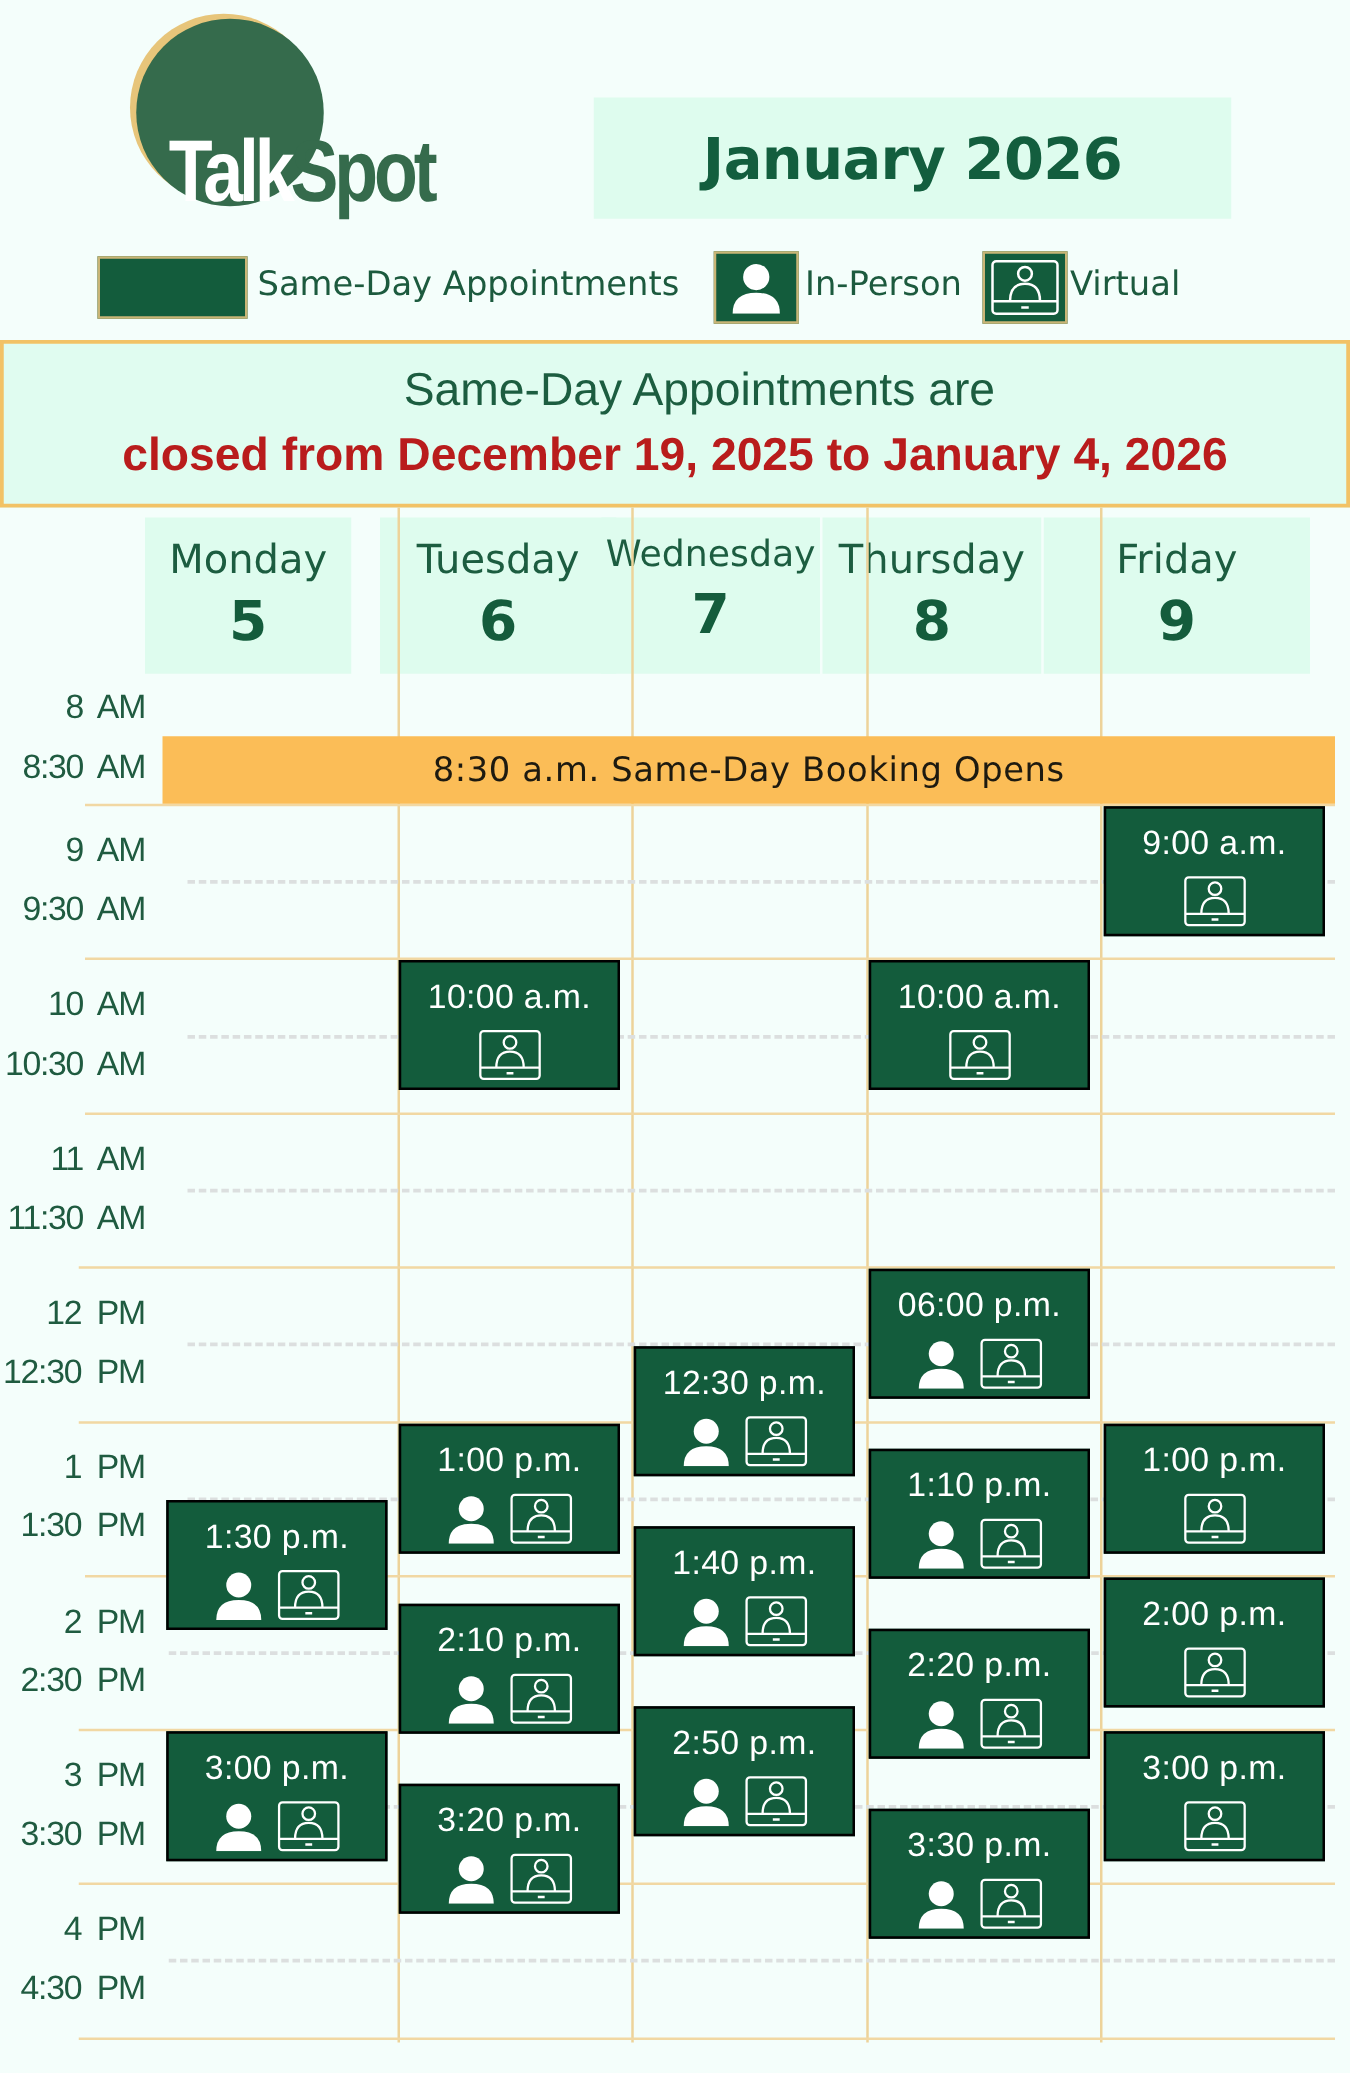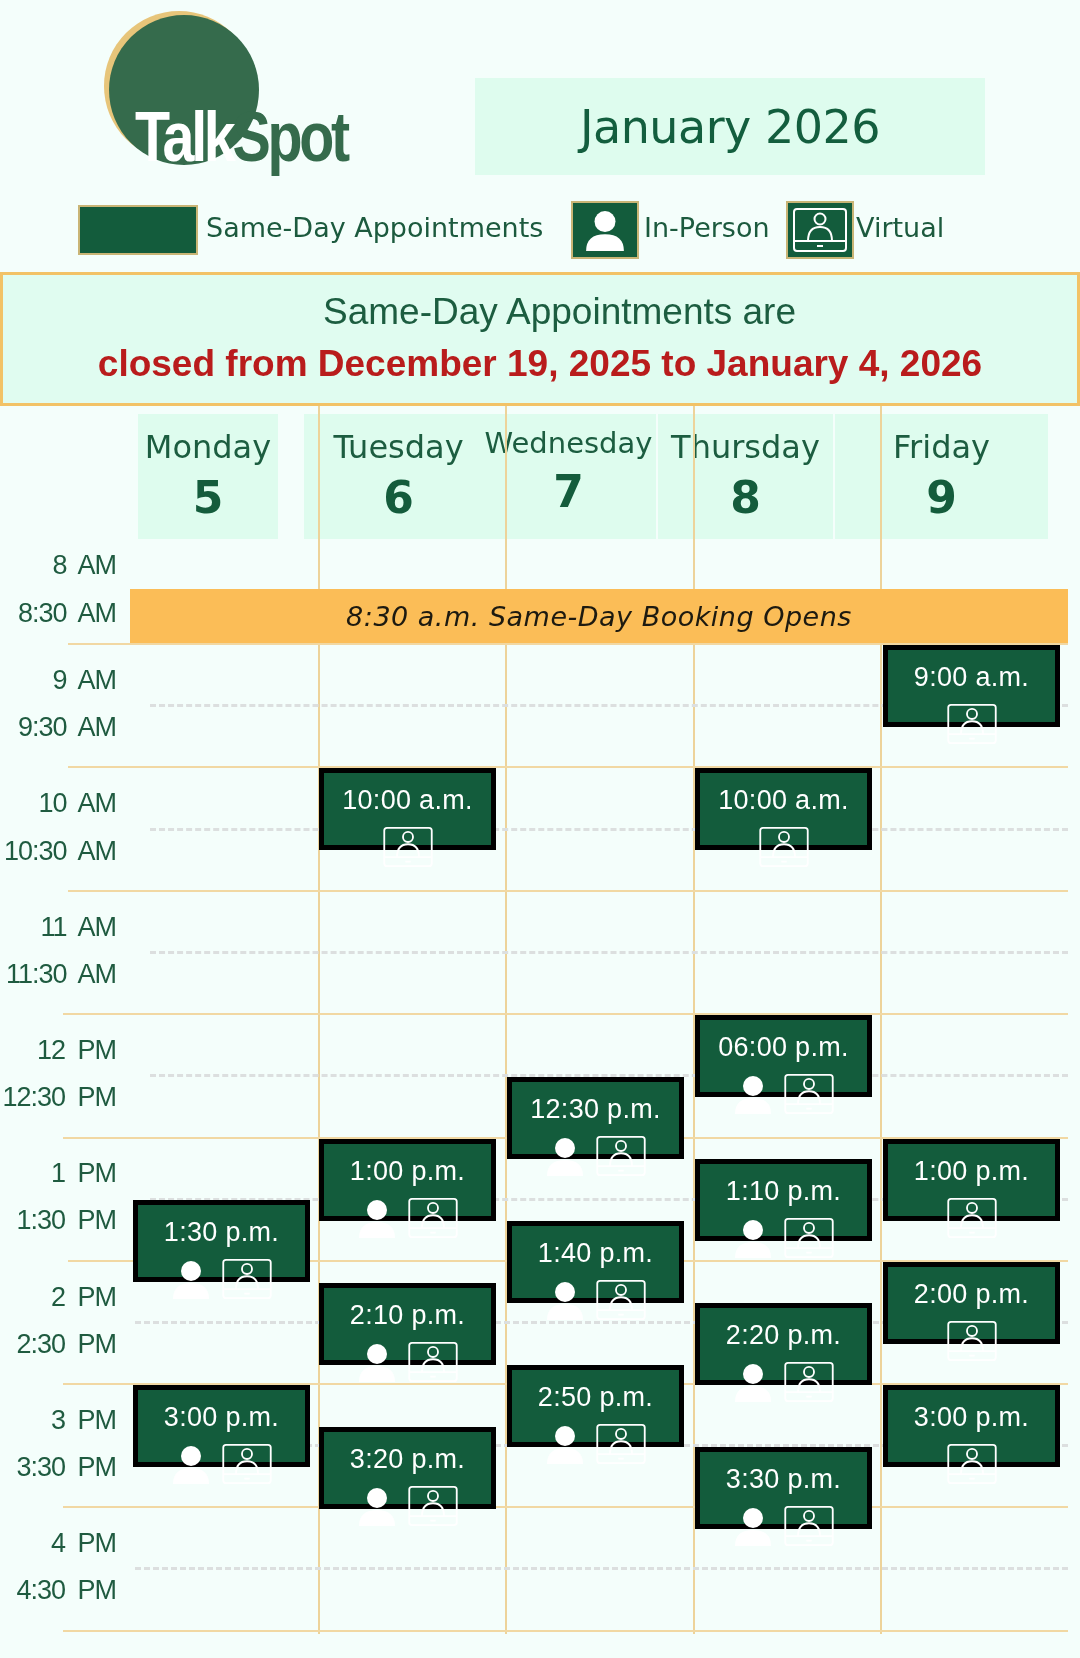--- a/index.html
+++ b/index.html
@@ -11,21 +11,21 @@
     .logo-circle { position: absolute; left: 4px; top: 0; width: 150px; height: 150px; border-radius: 50%;
       background: #356b4c; box-shadow: -5px -4px 0 0 #e7c57a; }
     .logo-text { position: absolute; left: 30px; top: 82px; font-family: "Liberation Sans", sans-serif;
       font-weight: bold; font-size: 70px; letter-spacing: -4px; transform: scaleX(0.82); transform-origin: left top; white-space: nowrap; }
     .logo-text .w { color: #ffffff; }
     .logo-text .g { color: #356b4c; }
 
     
     .month-box { position: absolute; left: 475px; top: 78px; width: 510px; height: 97px; background: #defcee;
       display: flex; align-items: center; justify-content: center; }
-    .month-title { font-family: "DejaVu Sans", sans-serif; font-weight: normal; font-size: 46px; color: #135e3e; letter-spacing: -0.5px; }
+    .month-title { font-family: "DejaVu Sans", sans-serif; font-weight: bold; font-size: 46px; color: #135e3e; letter-spacing: -0.5px; }
 
     
     .legend { position: absolute; top: 200px; left: 78px; height: 58px; width: 950px; }
     .legend-swatch { position: absolute; top: 5px; width: 120px; height: 50px; background: #135c3c; border: 2px solid #c9b576; }
     .legend-label { position: absolute; top: 12px; font-family: "DejaVu Sans", sans-serif; font-size: 27px; color: #1c5a3e; white-space: nowrap; }
     .legend-icon { position: absolute; top: 1px; width: 68px; height: 58px; background: #135c3c; border: 2px solid #c9b576;
       display: flex; align-items: center; justify-content: center; }
 
     
     .notice { position: absolute; left: 0; top: 272px; width: 1080px; height: 134px; background: #e0fcf0;
@@ -40,23 +40,23 @@
     .day-num { margin-top: 6px; font-family: "DejaVu Sans", sans-serif; font-weight: bold; font-size: 44px; color: #145c3c; }
 
     .vline { position: absolute; width: 2px; background: #edd39a; }
     .hline { position: absolute; height: 2px; background: #f1d8a3; }
     .dline { position: absolute; height: 0; border-top: 3px dashed #dcdfdf; }
 
     .time-label { position: absolute; right: 964px; font-size: 27px; color: #1f5b40; white-space: nowrap; letter-spacing: -1px; word-spacing: 6px; text-align: left; }
 
     .banner { position: absolute; left: 130px; top: 183px; width: 938px; height: 54px; background: #fbbd57;
       display: flex; align-items: center; justify-content: center; }
-    .banner-text { font-family: "DejaVu Sans", sans-serif; font-size: 27px; color: #1d1a10; letter-spacing: 0.5px; font-style: italic; }
-
-    .appt { position: absolute; width: 177px; height: 82px; background: #135c3c; border: 5px solid #000000; text-align: center; }
+    .banner-text { font-family: "DejaVu Sans", sans-serif; font-size: 27px; color: #1d1a10; letter-spacing: 0.5px; }
+
+    .appt { position: absolute; width: 177px; height: 104px; background: #135c3c; border: 2px solid #000000; text-align: center; }
     .appt-time { margin-top: 12px; font-size: 27px; color: #ffffff; letter-spacing: 0.3px; }
     .appt-icons { margin-top: 10px; display: flex; justify-content: center; align-items: center; gap: 10px; }
     .icon { display: inline-block; line-height: 0; }
   </style>
 </head>
 <body>
 
 <div class="logo">
   <div class="logo-circle"></div>
   <div class="logo-text"><span class="w">Talk</span><span class="g">Spot</span></div>
@@ -88,21 +88,21 @@
   <div class="legend-label" style="left:778px;">Virtual</div>
 </div>
 
 <div class="notice">
   <div class="notice-line1">Same-Day Appointments are</div>
   <div class="notice-line2">closed from December 19, 2025 to January 4, 2026</div>
 </div>
 
 <div class="cal" id="cal">
 
-  <div class="day-head" style="left:138px;width:140px;">
+  <div class="day-head" style="left:116px;width:165px;">
     <div class="day-name">Monday</div>
     <div class="day-num">5</div>
   </div>
   <div class="day-head" style="left:304px;width:189px;">
     <div class="day-name">Tuesday</div>
     <div class="day-num">6</div>
   </div>
   <div class="day-head" style="left:481px;width:175px;">
     <div class="day-name" style="font-size:29px;margin-top:12px;">Wednesday</div>
     <div class="day-num">7</div>

